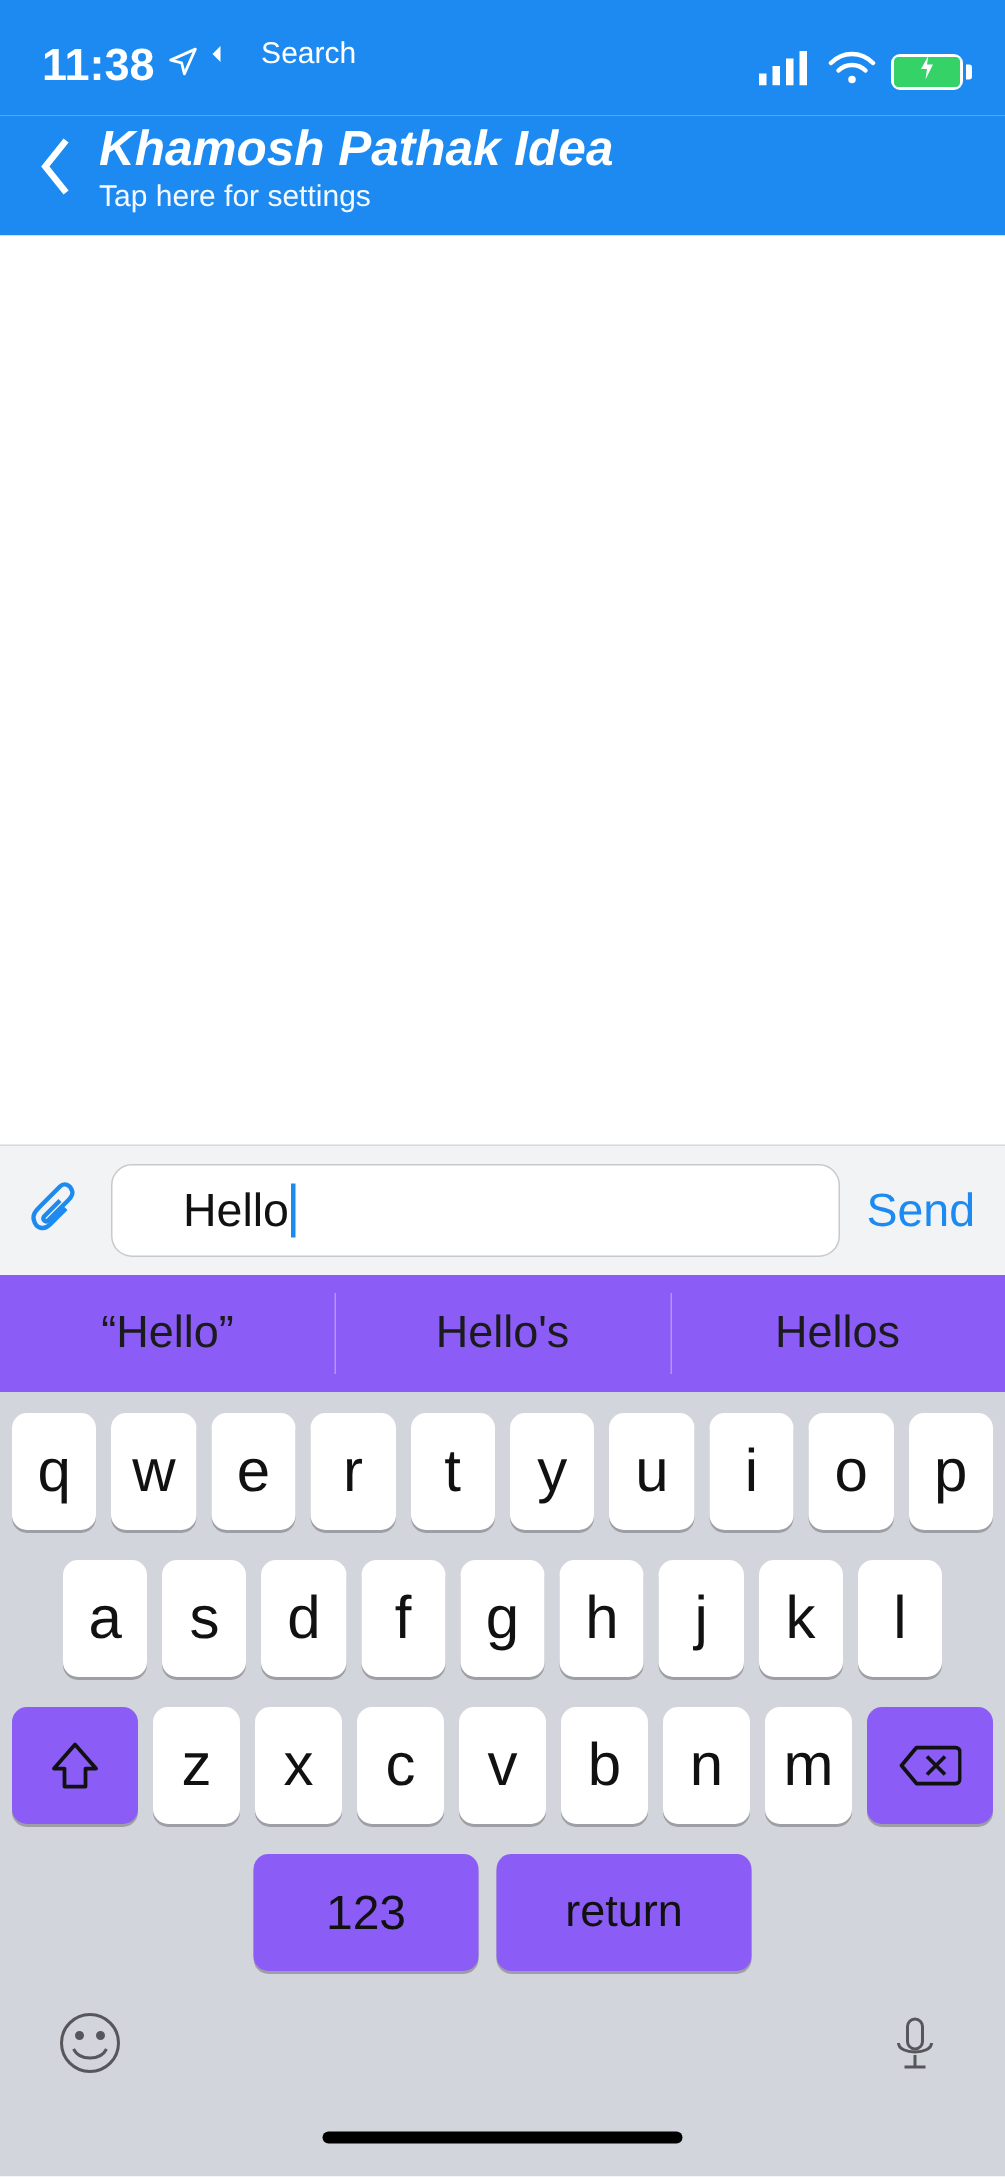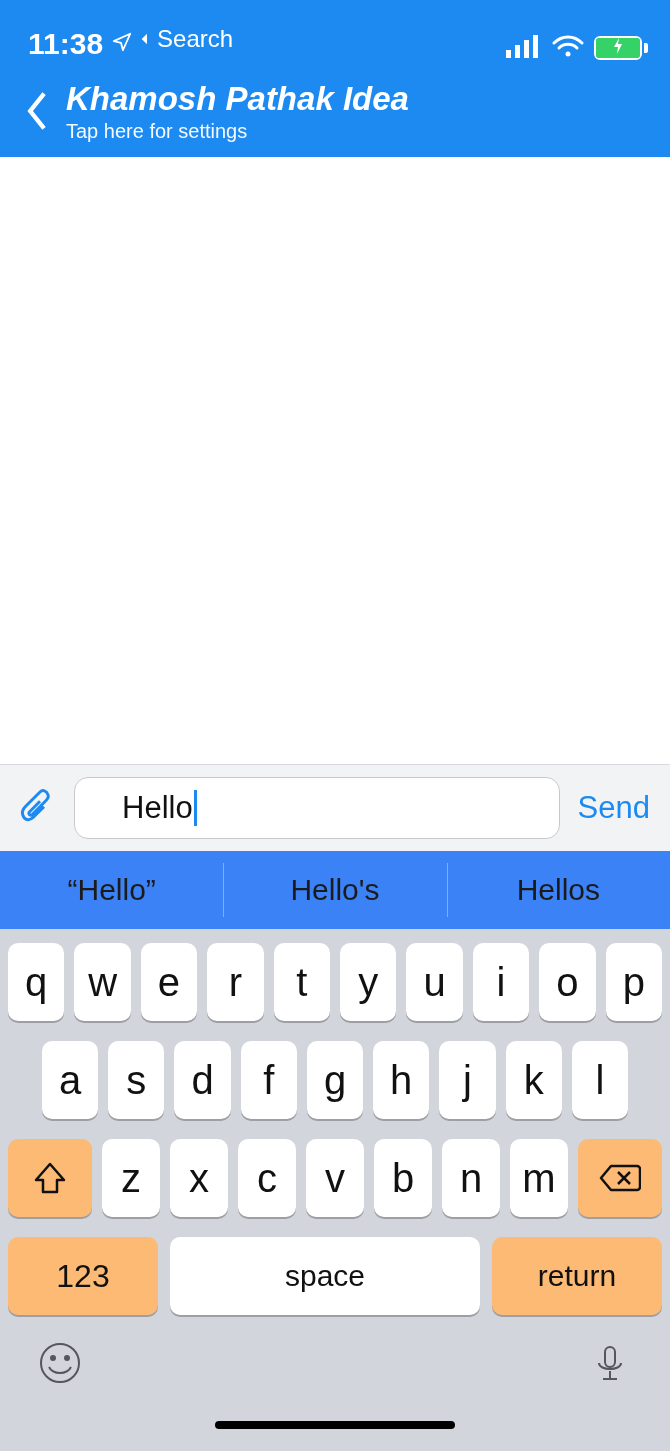--- a/index.html
+++ b/index.html
@@ -5,21 +5,21 @@
   * { box-sizing: border-box; margin: 0; padding: 0; }
   html, body { width: 670px; height: 1451px; font-family: -apple-system, "Helvetica Neue", Arial, sans-serif; background:#fff; overflow:hidden; }
   .screen { width:670px; height:1451px; display:flex; flex-direction:column; background:#fff; position:relative; }
 
   
   .statusbar { background:#1d8af1; color:#fff; height:77px; display:flex; align-items:center; justify-content:space-between; padding:10px 22px 0 28px; }
   .status-left { display:flex; flex-direction:row; align-items:flex-start; gap:4px;}
   .time-row { display:flex; align-items:center; gap:8px; }
   .time { font-size:30px; font-weight:600; }
   .loc-icon svg { width:22px; height:22px; }
-  .back-search { display:flex; align-items:center; gap:4px; font-size:24px; margin-top:-2px; }
+  .back-search { display:flex; align-items:center; gap:21px; font-size:20px; margin-top:-2px; }
   .back-search svg { width:16px; height:16px; }
   .status-right { display:flex; align-items:center; gap:10px; padding-top:8px;}
   .sig-icon svg { width:36px; height:24px; }
   .wifi-icon svg { width:32px; height:24px; }
   .battery { display:flex; align-items:center; }
   .battery-body { width:48px; height:24px; border:2.5px solid #fff; border-radius:6px; position:relative; display:flex; align-items:center; }
   .battery-fill { background:#35d267; width:100%; height:100%; border-radius:3px; display:flex; align-items:center; justify-content:center;}
   .battery-tip { width:4px; height:10px; background:#fff; border-radius:0 2px 2px 0; margin-left:2px;}
   .bolt svg{ width:12px; height:16px; }
 
@@ -38,30 +38,30 @@
   .input-bar { background:#f2f3f5; border-top:1px solid #d9d9dd; padding:12px 12px; display:flex; align-items:center; gap:14px;}
   .attach-btn { width:48px; height:48px; display:flex; align-items:center; justify-content:center; }
   .attach-btn svg { width:36px; height:40px; stroke:#1d8af1; fill:none; stroke-width:2.2;}
   .msg-input-wrap { flex:1; background:#fff; border:1px solid #c9c9cc; border-radius:14px; height:62px; display:flex; align-items:center; padding:0 16px;}
   .msg-input { font-size:31px; color:#111; border:none; outline:none; background:transparent; position:relative;margin-left:31px;}
   .cursor { display:inline-block; width:3px; height:36px; background:#1d8af1; vertical-align:middle; margin-left:1px; animation:blink 1s steps(1) infinite;}
   @keyframes blink { 50% { opacity:0; } }
   .send-btn { color:#1d8af1; font-size:31px; padding:0 8px 0 4px;}
 
   
-  .suggestions { background:#3b82f6; display:flex; height:78px; }
+  .suggestions { background:#8b5cf6; display:flex; height:78px; }
   .sugg { flex:1; display:flex; align-items:center; justify-content:center; font-size:30px; color:#1b1b1d; position:relative;}
   .sugg + .sugg::before { content:""; position:absolute; left:0; top:12px; bottom:12px; width:1px; background:rgba(255,255,255,0.35);}
 
   
   .keyboard { background:#d2d5db; padding:14px 8px 22px 8px; display:flex; flex-direction:column; gap:20px;}
   .krow { display:flex; gap:10px; justify-content:center; }
   .key { background:#fff; border-radius:10px; box-shadow:0 2px 0 rgba(0,0,0,0.25); height:78px; flex:1; display:flex; align-items:center; justify-content:center; font-size:40px; color:#111;}
   .krow.r2 { padding:0 34px; }
-  .key.gray { background:#fdba74;text-align:right; }
+  .key.gray { background:#8b5cf6;text-align:right; }
   .shift-key, .back-key { flex:0 0 84px; display:flex; align-items:center; justify-content:center;}
   .shift-key svg{ width:36px; height:36px; fill:none; stroke:#111; stroke-width:2.5; stroke-linejoin:round;}
   .back-key svg{ width:42px; height:30px; fill:none; stroke:#111; stroke-width:2.5; stroke-linejoin:round;}
   .krow.r4 { gap:12px; }
   .key123 { flex:0 0 150px; font-size:32px;}
   .keyspace { flex:1; font-size:30px;}
   .keyreturn { flex:0 0 170px; font-size:30px;}
 
   
   .kb-bottom { display:flex; justify-content:space-between; align-items:center; padding:0 30px; margin-top:6px;}
@@ -193,21 +193,20 @@
       <div class="key gray back-key">
         <svg viewBox="0 0 42 30">
             <path d="M12 3 H38 A3 3 0 0 1 41 6 V24 A3 3 0 0 1 38 27 H12 L2 15 Z"></path>
             <line x1="19" y1="9" x2="31" y2="21"></line>
             <line x1="31" y1="9" x2="19" y2="21"></line>
           </svg>
       </div>
     </div>
     <div class="krow r4">
       <div class="key gray key123">123</div>
-      <div class="key keyspace">space</div>
       <div class="key gray keyreturn">return</div>
     </div>
     <div class="kb-bottom">
       <span class="kb-icon">
         <svg viewBox="0 0 44 44">
             <circle cx="22" cy="22" r="19"></circle>
             <circle cx="15" cy="17" r="2" fill="#56565b"></circle>
             <circle cx="29" cy="17" r="2" fill="#56565b"></circle>
             <path d="M11 26 C15 34 29 34 33 26"></path>
           </svg>

